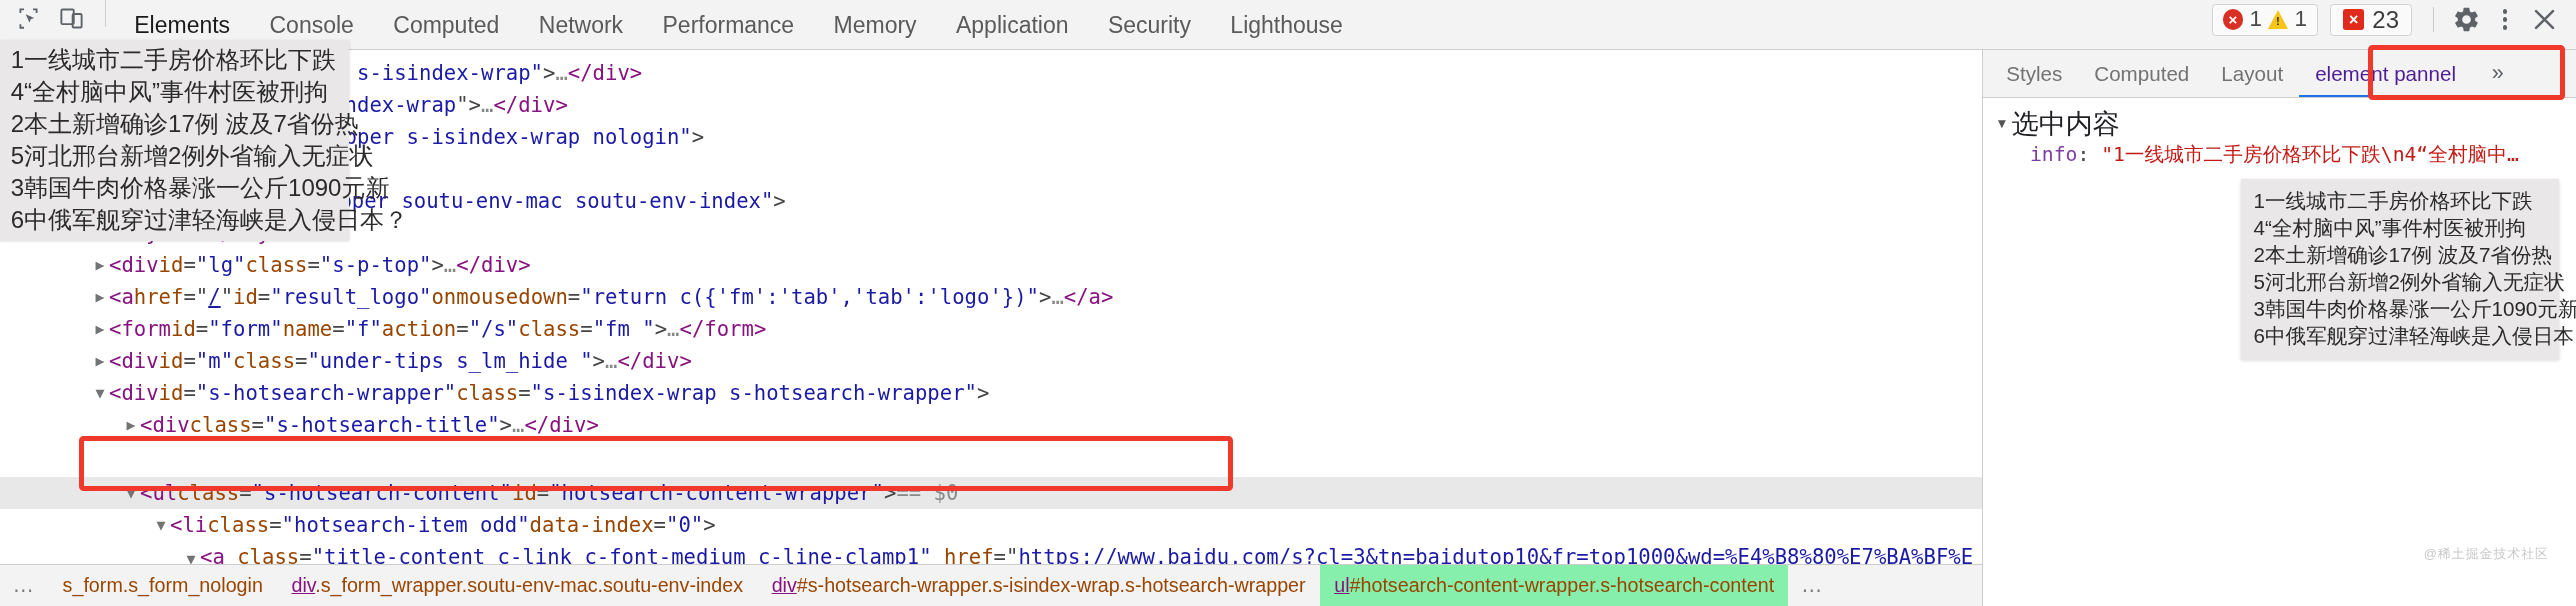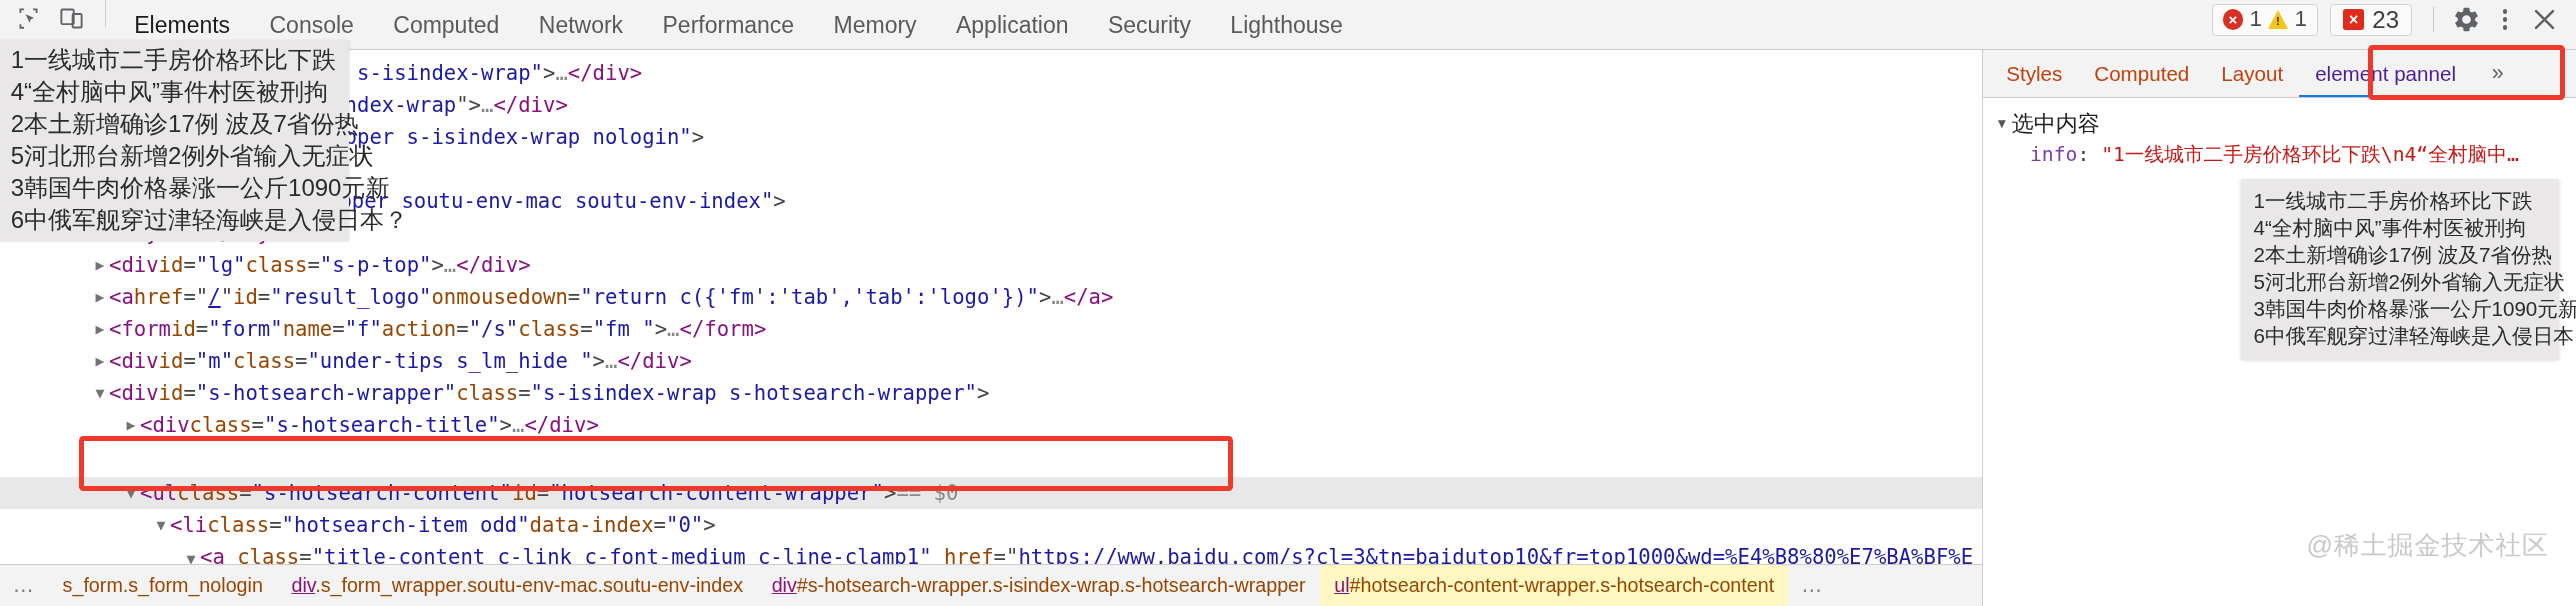--- a/index.html
+++ b/index.html
@@ -241,21 +241,21 @@
     white-space: nowrap;
   }
   .crumb {
     padding: 0 14.3px;
     line-height: 41px;
     height: 41px;
     color: #994500;
     flex: 0 0 auto;
   }
   .crumb .t { color: #881280; text-decoration: underline; }
-  .crumb.active { background: #fef9c3; }
+  .crumb.active { background: #86efac; }
   .crumb.dots { color: #7a7a7a; letter-spacing: 1.8px; font-size: 21.5px; padding: 0 12.5px; }
 
   
   .side-pane {
     flex: 1;
     background: #fff;
     display: flex;
     flex-direction: column;
     min-width: 0;
     position: relative;
@@ -265,21 +265,21 @@
     min-height: 47px;
     background: #f3f3f3;
     border-bottom: 0.9px solid #cdcdcd;
     display: flex;
     align-items: center;
     padding-left: 7.2px;
     position: relative;
   }
   .stab {
     font-size: 20.6px;
-    color: #c2410c;
+    color: #737373;
     padding: 0 16px;
     line-height: 47px;
     height: 47px;
     white-space: nowrap;
   }
   .stab.active {
     color: #4c1d95;
     border-bottom: 2.7px solid #1a73e8;
     box-sizing: border-box;
   }
@@ -294,21 +294,21 @@
     flex: 1;
     padding: 10.7px 0 0 9px;
     font-size: 19.7px;
     overflow: hidden;
     position: relative;
   }
   .sec-head {
     display: flex;
     align-items: center;
     font-family: "Liberation Sans", sans-serif;
-    font-size: 22px;
+    font-size: 27px;
     color: #202124;
     line-height: 30px;
   }
   .sec-head .tw { color:#555; font-size:13.4px; width:19.7px; }
   .prop-line {
     font-family: "DejaVu Sans Mono", "Liberation Mono", monospace;
     font-size: 19.7px;
     line-height: 32px;
     padding-left: 38px;
     white-space: nowrap;
@@ -359,21 +359,21 @@
     z-index: 50;
     pointer-events: none;
   }
   #redbox-ul   { left: 79px;  top: 436px;  width: 1154px; height: 55px; }
   #redbox-panel{ left: 2368px; top: 45px;  width: 197px;  height: 55px; }
 
   .watermark {
     position: absolute;
     right: 27px;
     bottom: 43px;
-    font-size: 26px;
+    font-size: 13px;
     color: #c9c9c9;
     font-family: "Liberation Sans", sans-serif;
     letter-spacing: 0.9px;
     z-index: 30;
   }
 
   svg { display: block; }
 </style>
 </head>
 <body>

